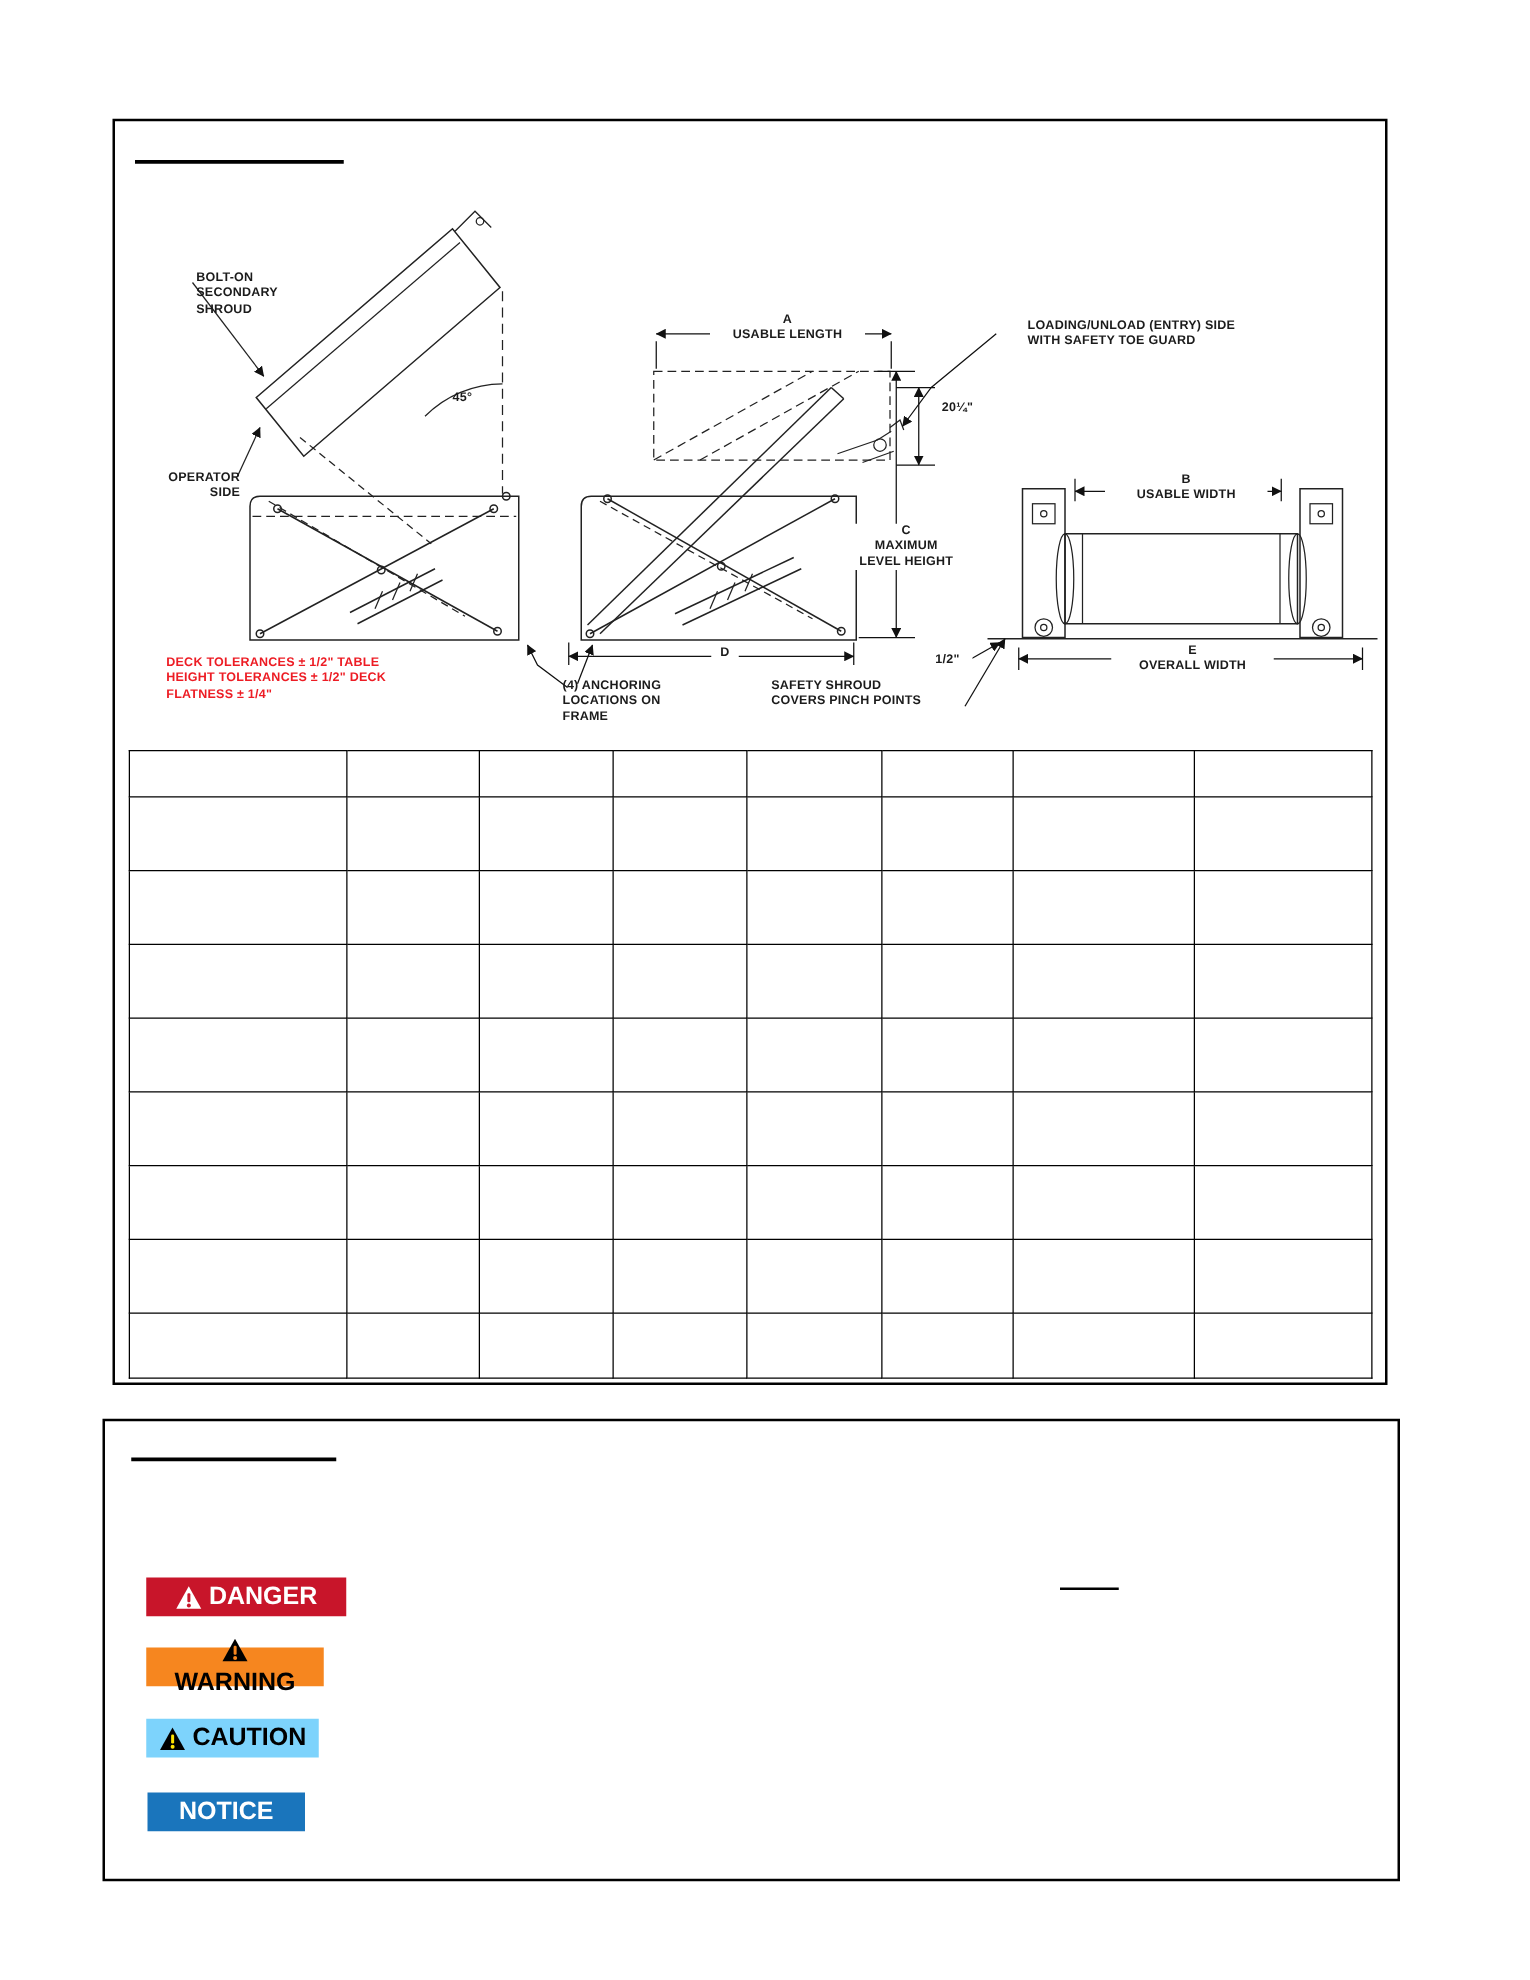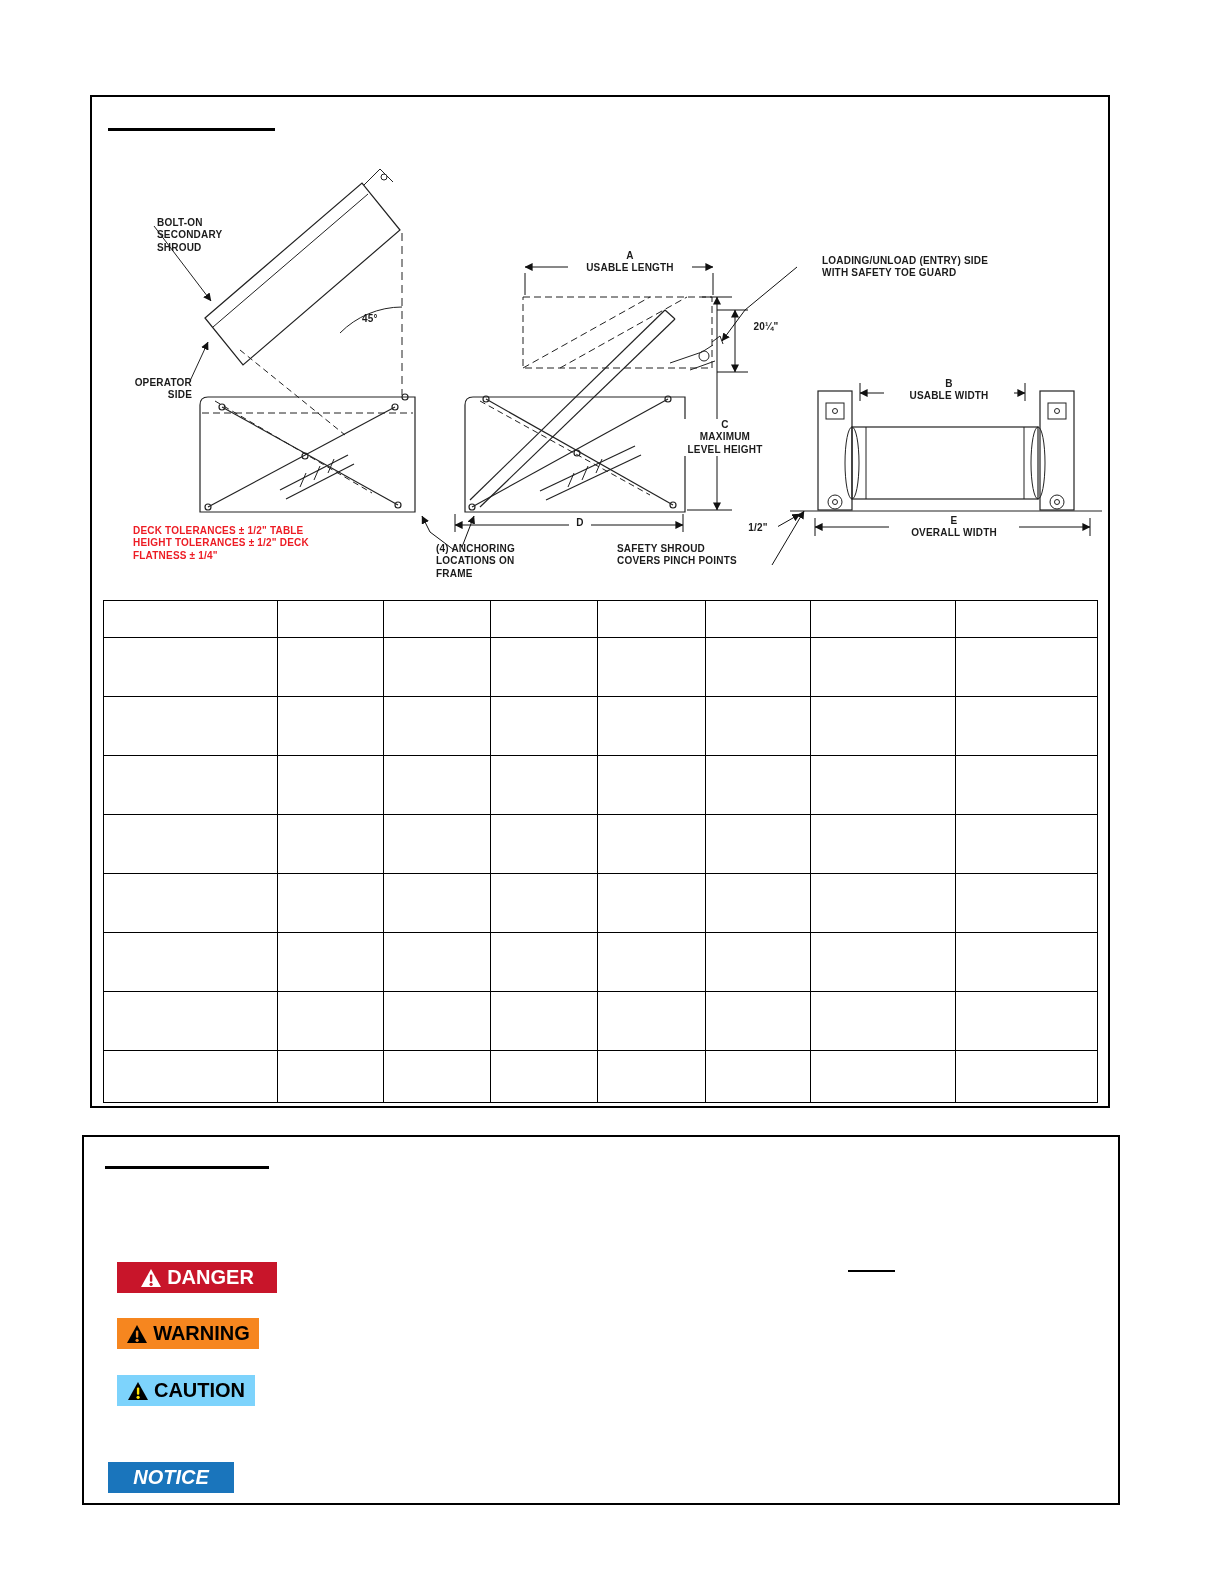--- a/index.html
+++ b/index.html
@@ -22,21 +22,21 @@
   .spec-table{position:absolute;left:103px;top:600px;width:994px;height:495px;
        border-collapse:collapse;table-layout:fixed;z-index:3;background:#fff;}
   .spec-table td{border:1px solid #000;height:58px;padding:0;}
   .spec-table tr:first-child td{height:36px;}
   .spec-table tr:last-child td{height:51px;}
   .badge{position:absolute;display:flex;align-items:center;justify-content:center;
        gap:5px;height:31px;font-weight:700;font-size:20px;z-index:4;box-sizing:border-box;}
   .b0{left:117px;top:1262px;width:160px;}
   .b1{left:117px;top:1318px;width:142px;}
   .b2{left:117px;top:1375px;width:138px;}
-  .b3{left:108px;top:1434px;width:126px;font-style:italic;margin-top:28px;}
+  .b3{left:118px;top:1434px;width:126px;}
   .tri{width:22px;height:20px;flex:0 0 auto;}
   .tri polygon{fill:currentColor;}
   .tri rect,.tri circle{fill:var(--bg,#c00);}
 </style>
 </head>
 <body>
 
 <div class="page">
 
   <div class="frame f1"></div>
@@ -166,21 +166,21 @@
 MAXIMUM
 LEVEL HEIGHT</div>
     <div class="lbl dim" style="left:794px;top:283px;width:126px;">B
 USABLE WIDTH</div>
     <div class="lbl dim" style="left:479px;top:422px;width:18px;">D</div>
     <div class="lbl dim" style="left:648px;top:427px;width:36px;">1/2"</div>
     <div class="lbl dim" style="left:799px;top:420px;width:126px;">E
 OVERALL WIDTH</div>
     <div class="lbl" style="left:527px;top:448px;">SAFETY SHROUD
 COVERS PINCH POINTS</div>
-    <div class="lbl" style="left:346px;top:448px;">(4)  ANCHORING
+    <div class="lbl" style="left:360px;top:448px;">(4)  ANCHORING
 LOCATIONS   ON
 FRAME</div>
     <div class="lbl red" style="left:43px;top:430px;">DECK TOLERANCES ± 1/2" TABLE
 HEIGHT TOLERANCES ± 1/2" DECK
 FLATNESS ± 1/4"</div>
   </div>
 
   <table class="spec-table">
     <colgroup>
       <col style="width:174px">
@@ -292,21 +292,21 @@
 
   <div class="badge b0" style="background: rgb(200, 21, 42); color: rgb(255, 255, 255); --bg: #c8152a;">
     <svg class="tri" viewBox="0 0 22 20">
       <polygon points="11,1 21,19 1,19"></polygon>
       <rect x="9.9" y="6.5" width="2.4" height="7.2" rx="1"></rect>
       <circle cx="11.1" cy="16.3" r="1.6"></circle>
     </svg>
     <span>DANGER</span>
   </div>
 
-  <div class="badge b1" style="background: rgb(246, 134, 31); color: rgb(0, 0, 0); --bg: #f6861f;">
+  <div class="badge b1" style="background: rgb(246, 134, 31); color: rgb(0, 0, 0); flex-direction: column; --bg: #f6861f;">
     <svg class="tri" viewBox="0 0 22 20">
       <polygon points="11,1 21,19 1,19"></polygon>
       <rect x="9.9" y="6.5" width="2.4" height="7.2" rx="1"></rect>
       <circle cx="11.1" cy="16.3" r="1.6"></circle>
     </svg>
     <span>WARNING</span>
   </div>
 
   <div class="badge b2" style="background: #7dd3fc; color: rgb(0, 0, 0); --bg: #ffe200;">
     <svg class="tri" viewBox="0 0 22 20">

